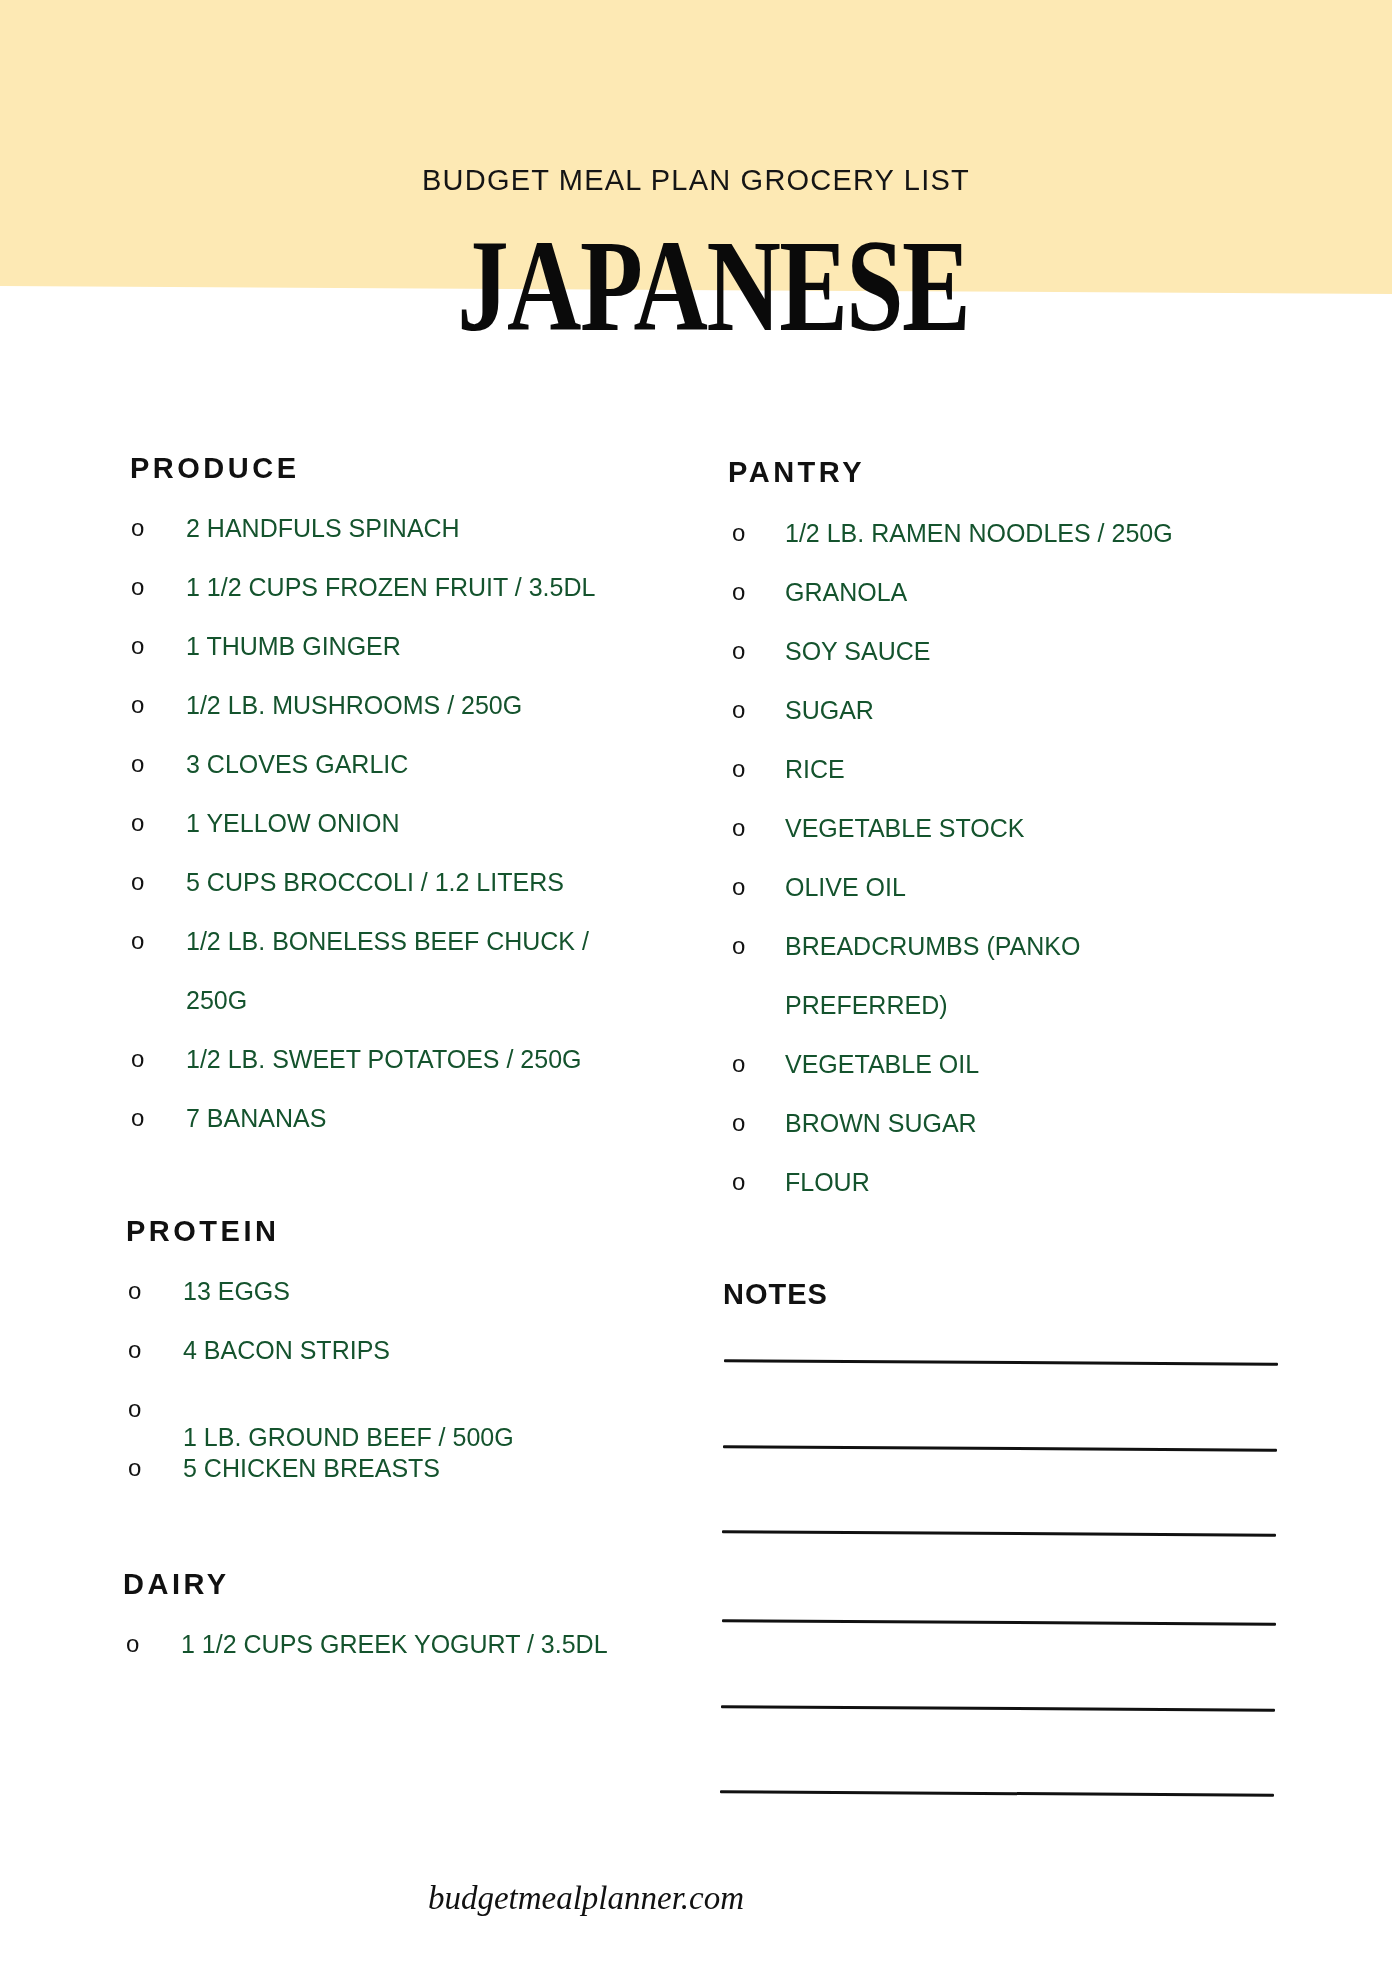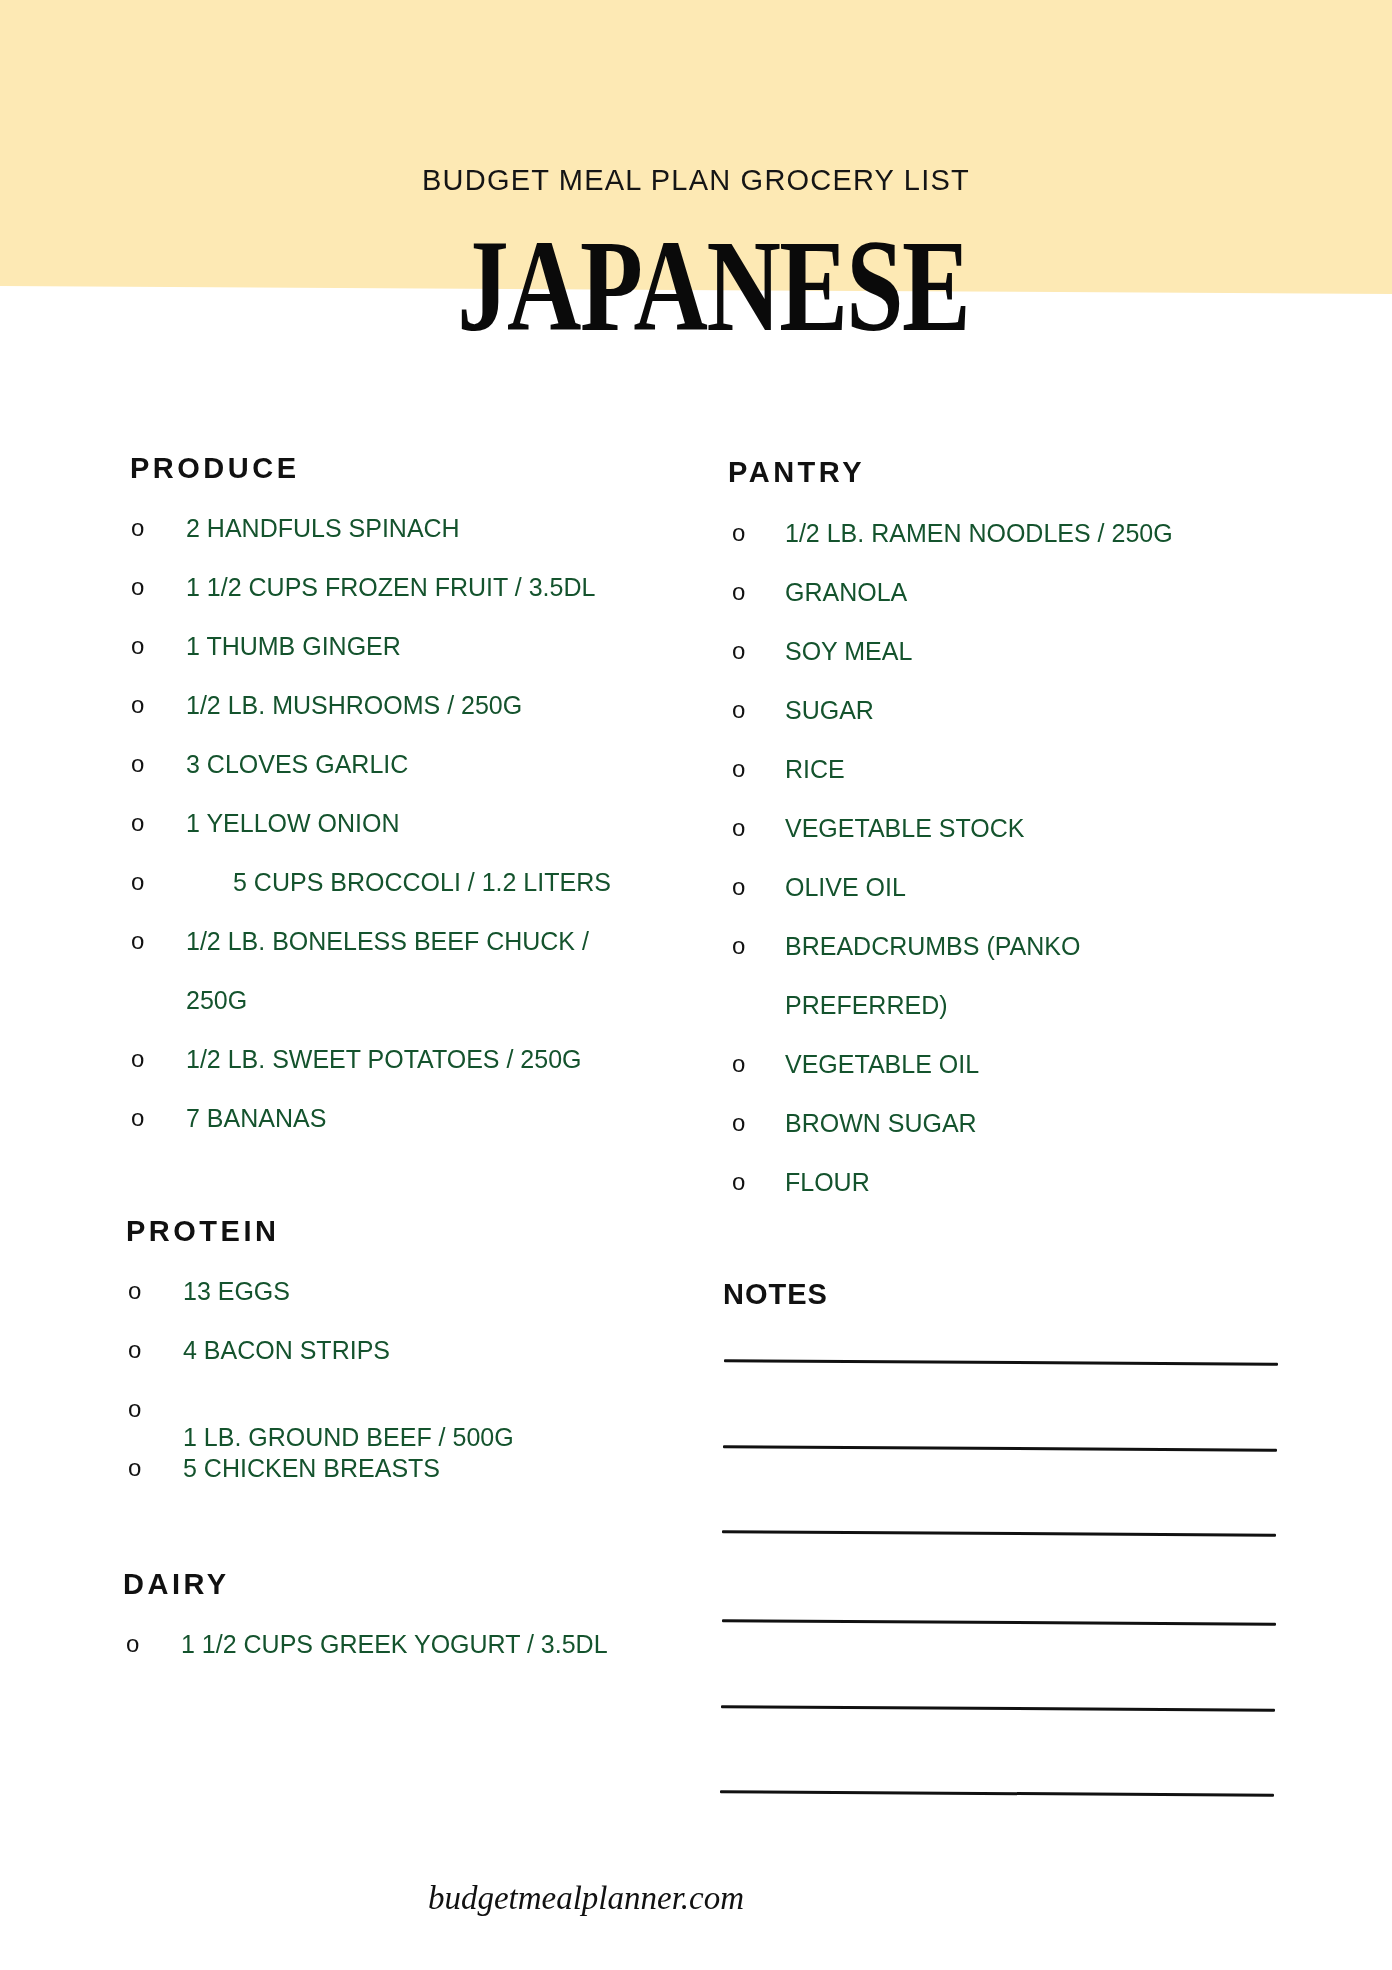--- a/index.html
+++ b/index.html
@@ -93,21 +93,21 @@
       </span>
     </li>
     <li class="item">
       <span class="bullet">o</span>
       <span class="item-text" style="left: 55px;">
         <span class="line">1 YELLOW ONION</span>
       </span>
     </li>
     <li class="item">
       <span class="bullet">o</span>
-      <span class="item-text" style="left: 55px; margin-left: 47px;">
+      <span class="item-text" style="left: 55px;">
         <span class="line">5 CUPS BROCCOLI / 1.2 LITERS</span>
       </span>
     </li>
     <li class="item wrap">
       <span class="bullet">o</span>
       <span class="item-text" style="left: 55px;">
         <span class="line">1/2 LB. BONELESS BEEF CHUCK /</span>
         <span class="line">250G</span>
       </span>
     </li>
@@ -173,21 +173,21 @@
     </li>
     <li class="item">
       <span class="bullet">o</span>
       <span class="item-text" style="left: 53px;">
         <span class="line">GRANOLA</span>
       </span>
     </li>
     <li class="item">
       <span class="bullet">o</span>
       <span class="item-text" style="left: 53px;">
-        <span class="line">SOY MEAL</span>
+        <span class="line">SOY SAUCE</span>
       </span>
     </li>
     <li class="item">
       <span class="bullet">o</span>
       <span class="item-text" style="left: 53px;">
         <span class="line">SUGAR</span>
       </span>
     </li>
     <li class="item">
       <span class="bullet">o</span>

